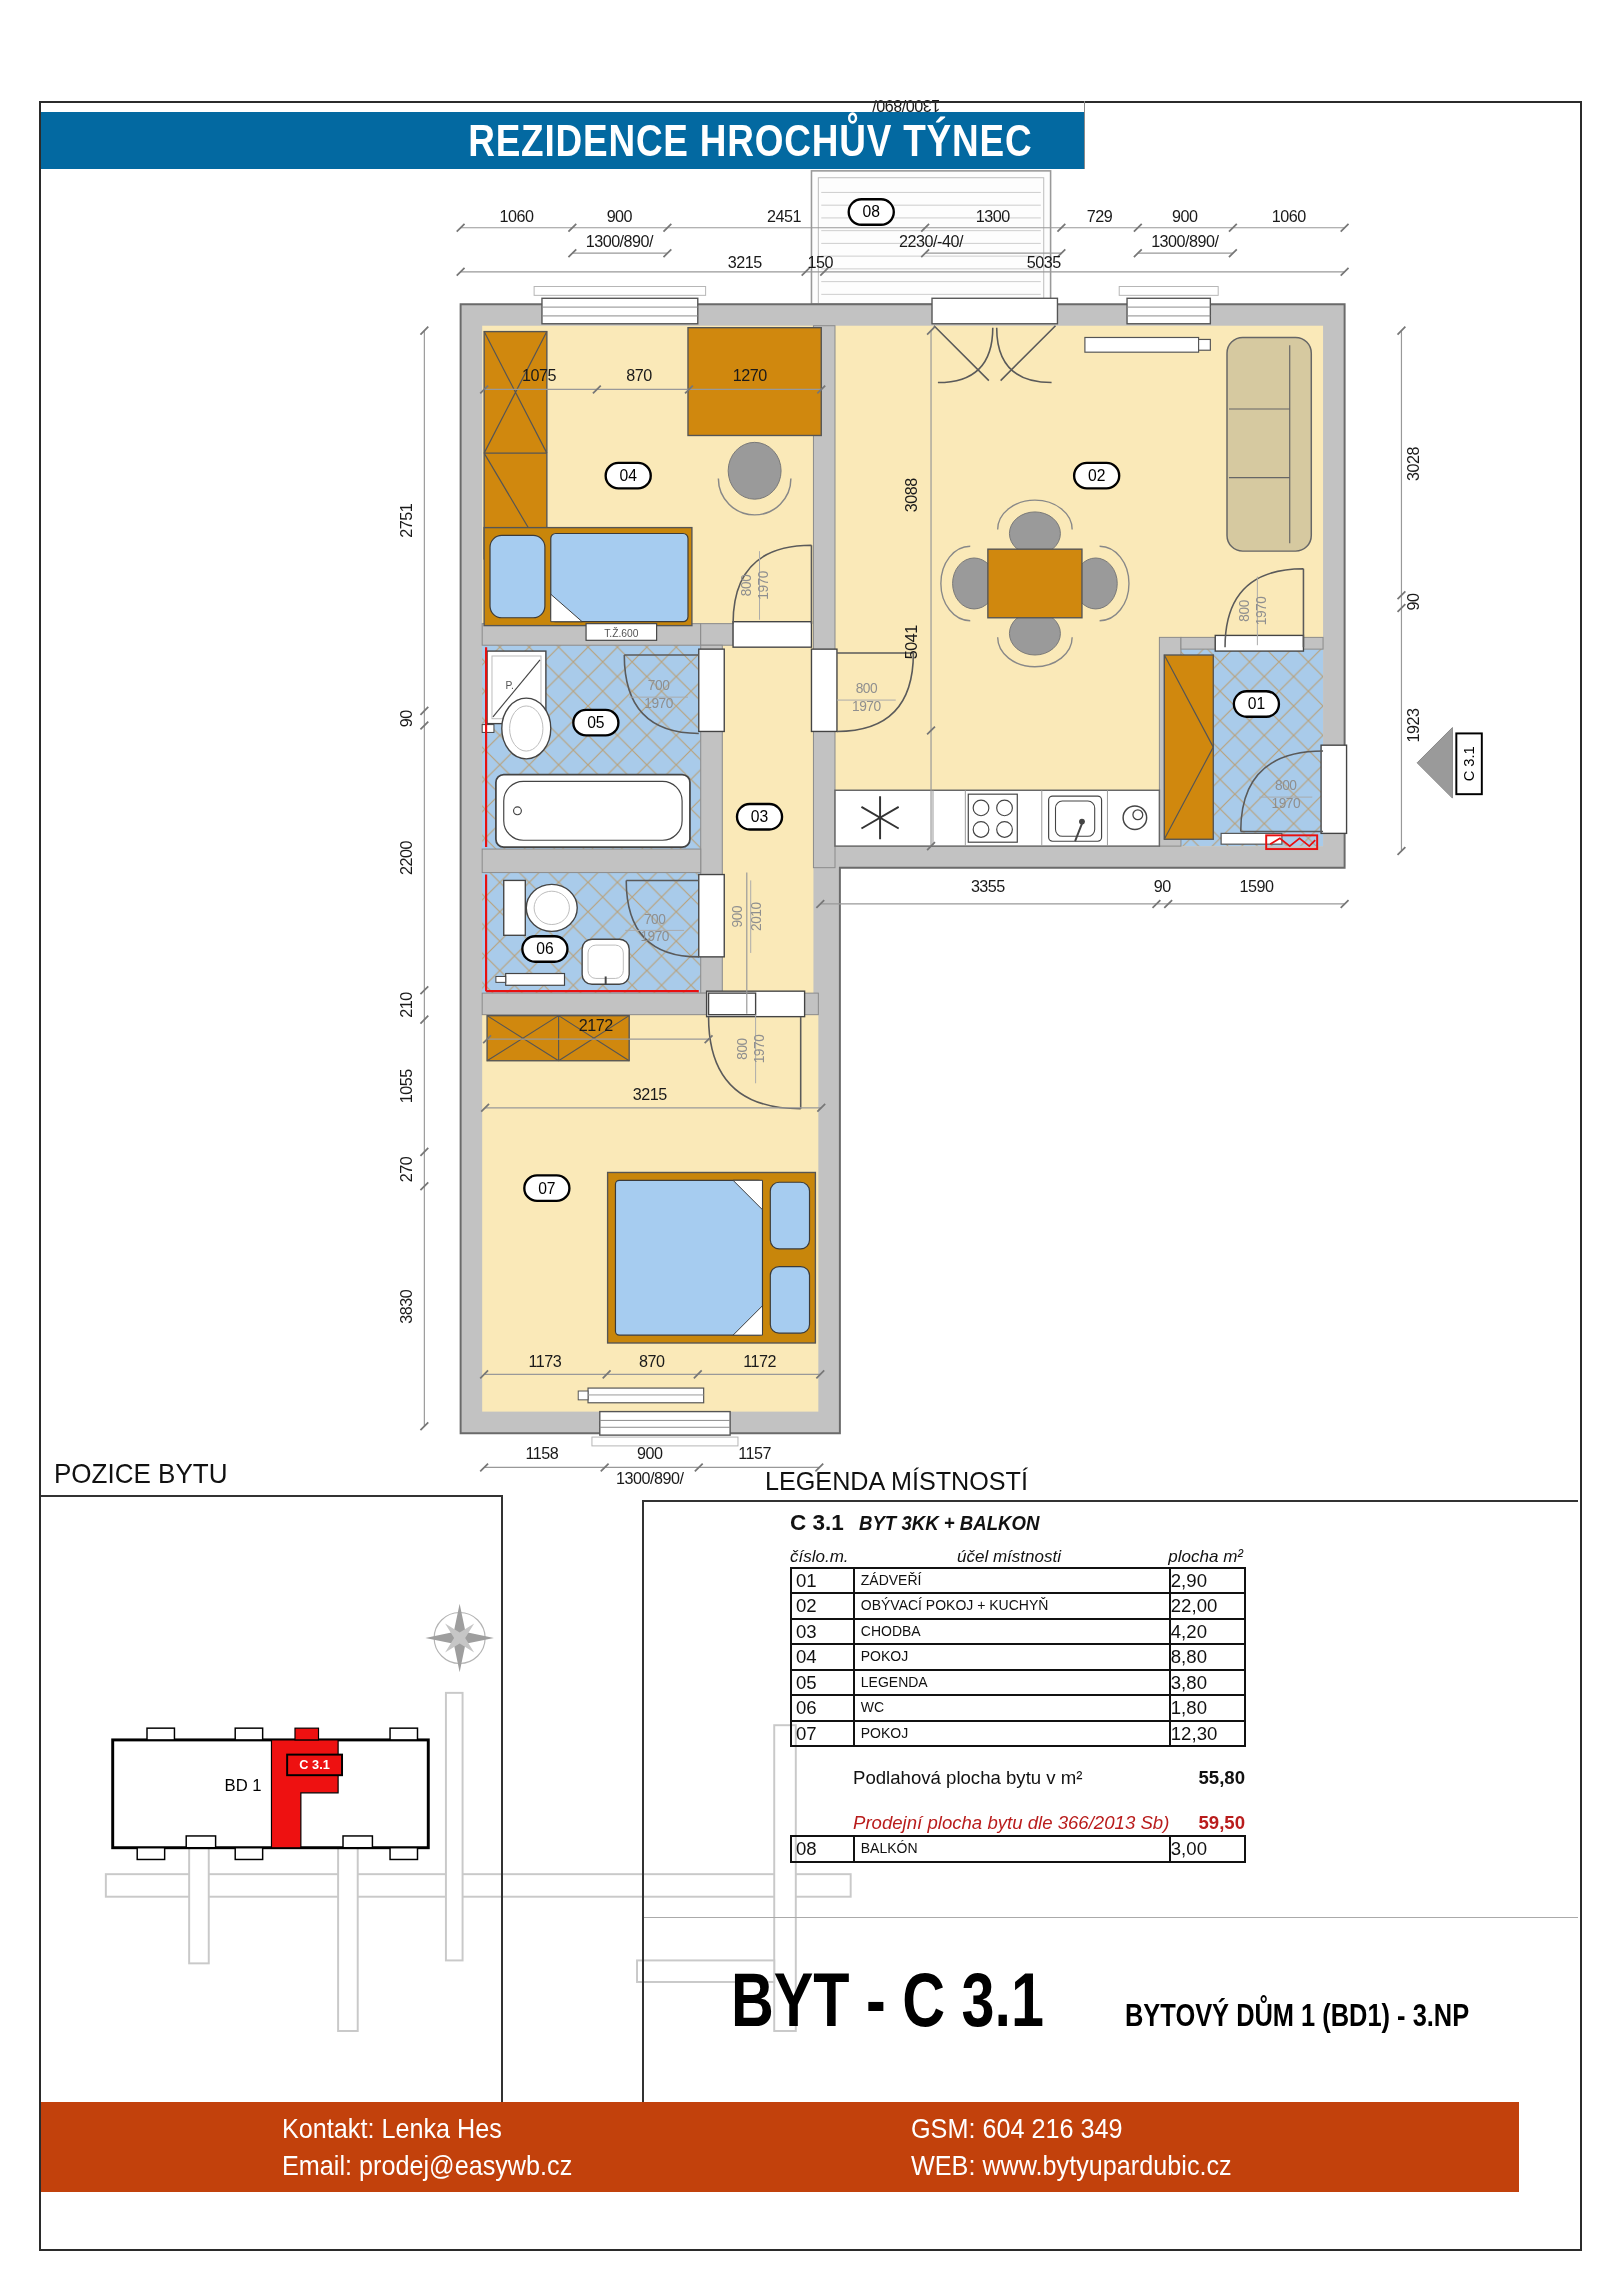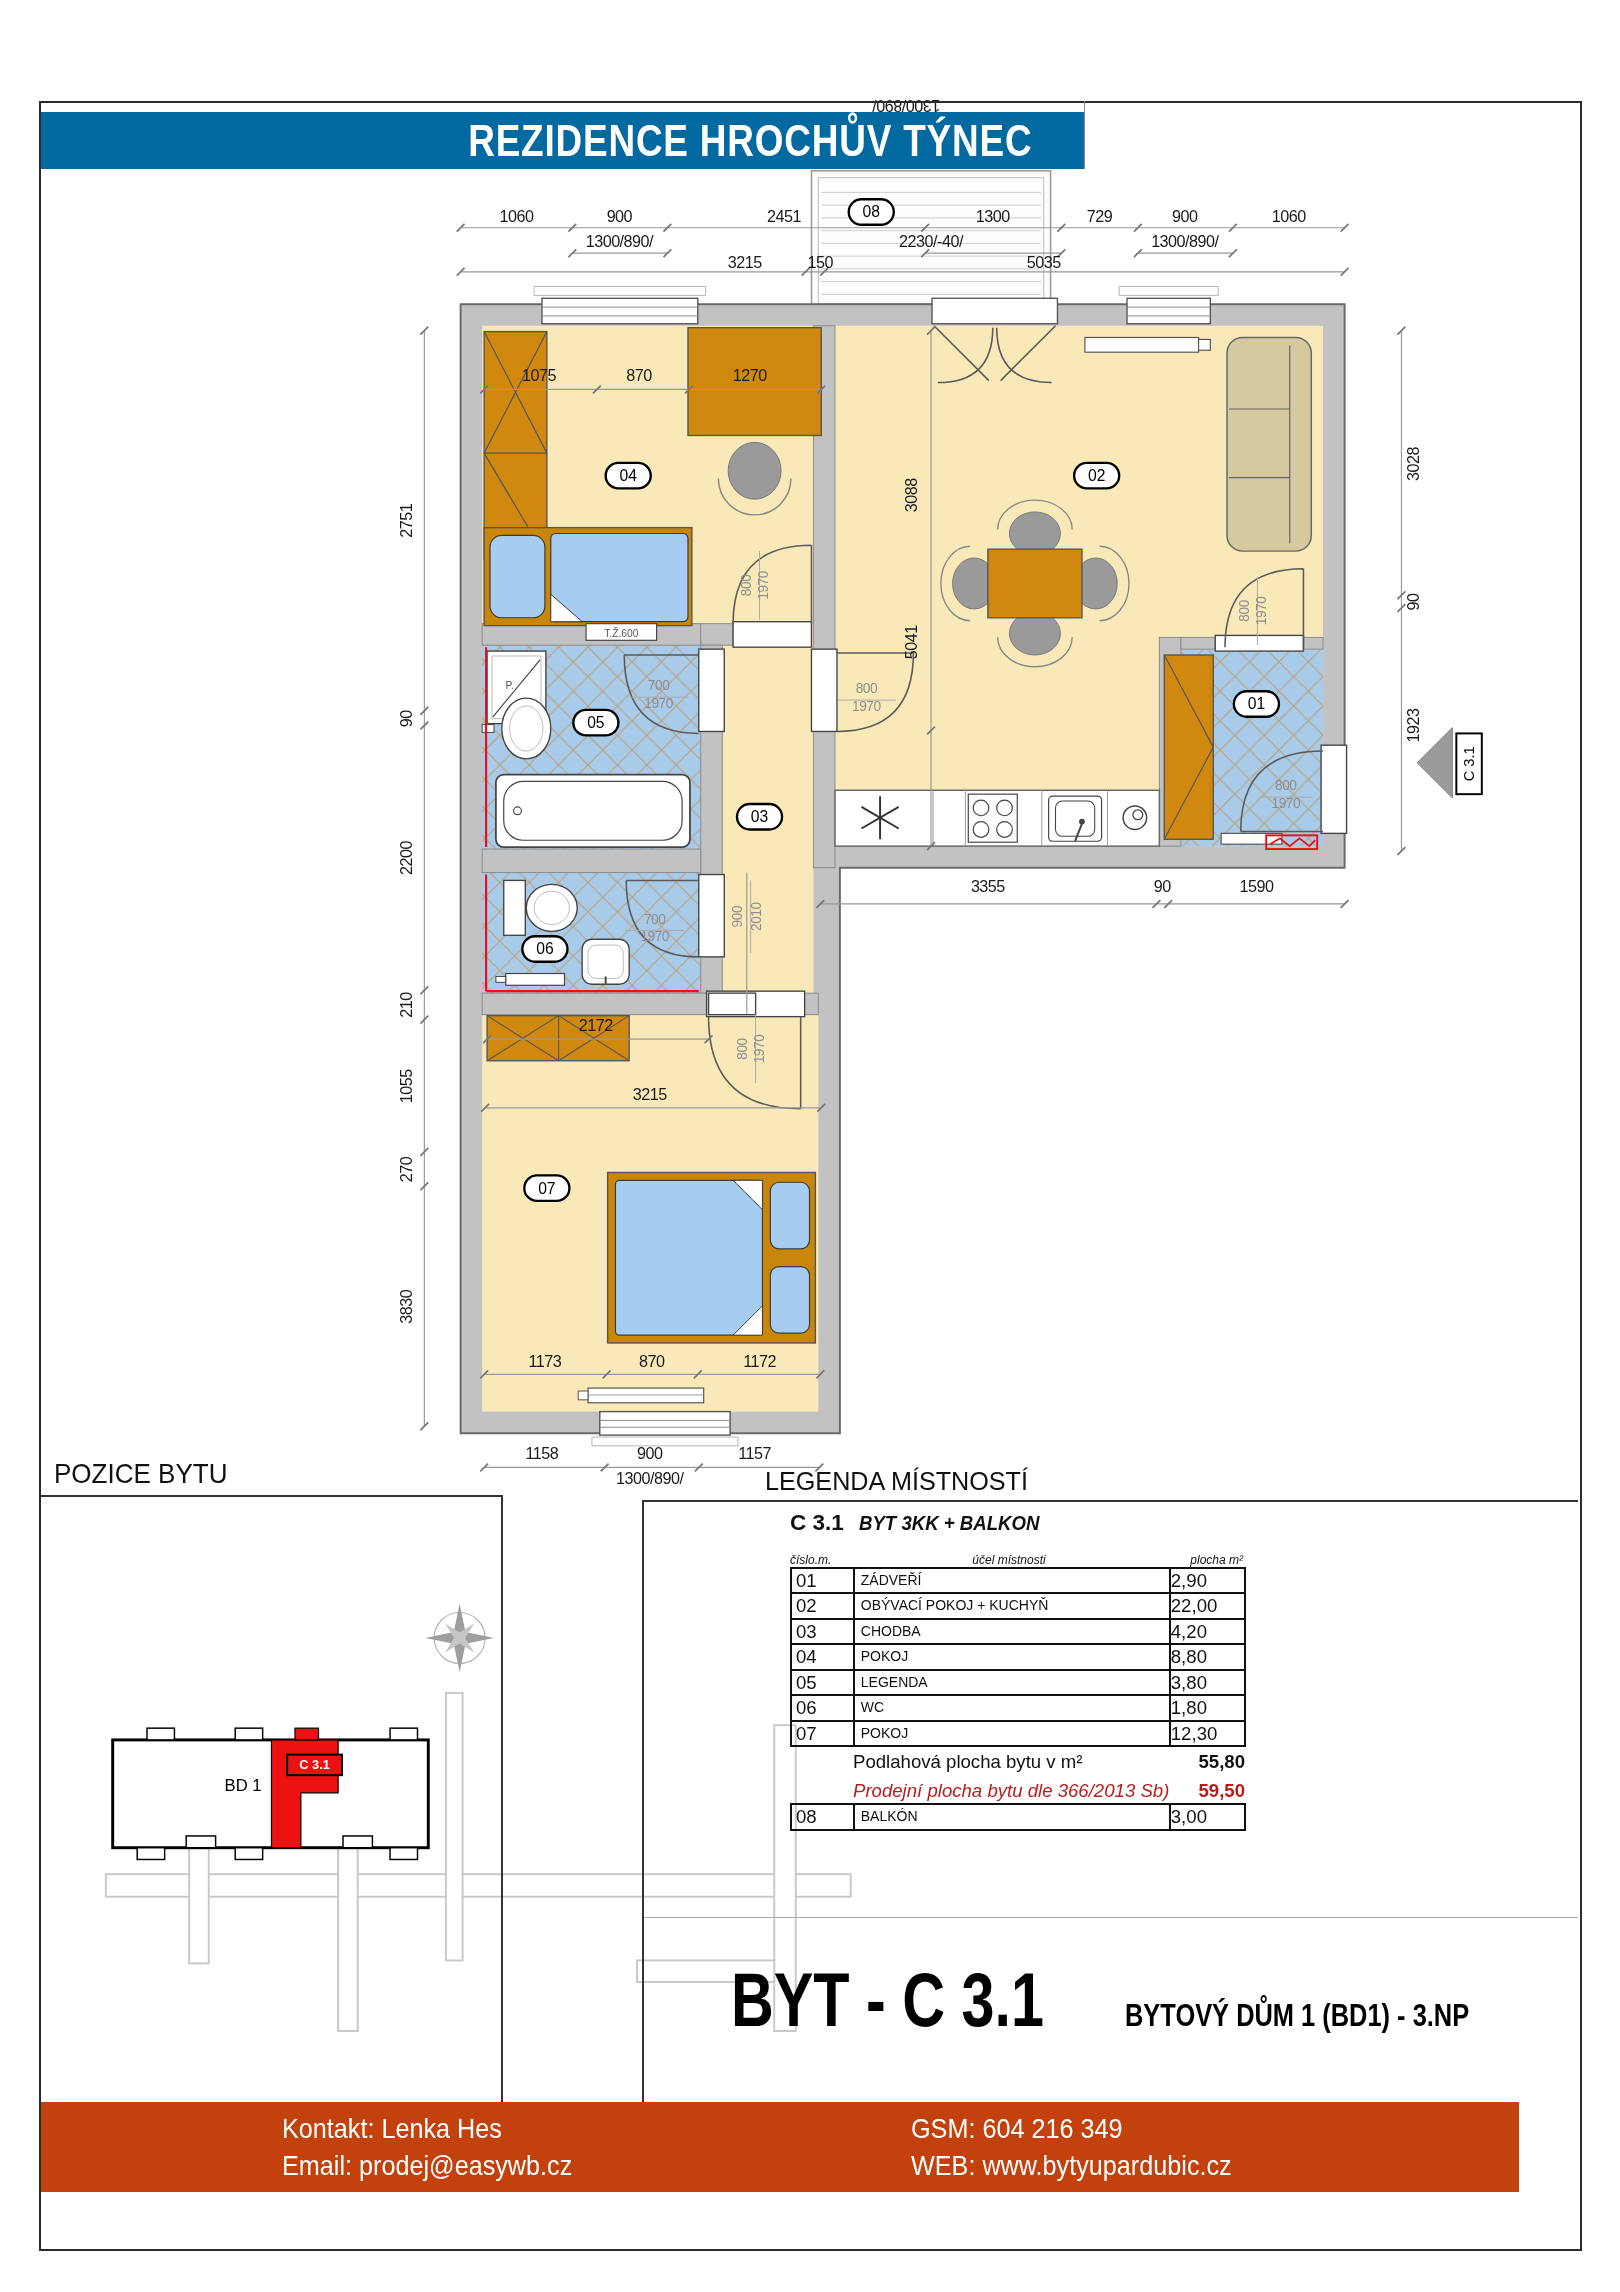--- a/index.html
+++ b/index.html
@@ -14,29 +14,29 @@
   #pozice-underline{left:41px;top:1495px;width:461px;height:2px;background:#333;z-index:3;}
   #divider-left{left:501px;top:1495px;width:2px;height:608px;background:#333;z-index:3;}
   #legenda-underline{left:643px;top:1500px;width:935px;height:2px;background:#333;z-index:3;}
   #divider-legend{left:642px;top:1500px;width:2px;height:603px;background:#333;z-index:3;}
   #title-sep{left:644px;top:1917px;width:934px;height:1px;background:#aaa;z-index:3;}
   
   #legend{left:790px;top:1510px;width:457px;z-index:3;color:#111;}
   #legend .ttl{display:flex;align-items:baseline;height:33px;}
   #legend .code{font-size:22.5px;font-weight:700;width:69px;}
   #legend .type{font-size:19.6px;font-weight:700;font-style:italic;transform:scaleX(.95);transform-origin:left;white-space:nowrap;}
-  #legend .hdr{display:flex;font-size:12px;font-style:italic;height:23.5px;align-items:flex-end;padding-bottom:2px;}
+  #legend .hdr{display:flex;font-size:17px;font-style:italic;height:23.5px;align-items:flex-end;padding-bottom:2px;}
   #legend .hdr .c1{width:61px;}
   #legend .hdr .c2{width:316px;text-align:center;}
   #legend .hdr .c3{width:76px;text-align:right;}
   .lg-row{display:flex;margin-top:-2px;}
   .lg-num{width:57px;border:2px solid #111;font-size:18.6px;padding-left:3.9px;height:23.5px;line-height:23.5px;}
   .lg-name{width:308px;border:2px solid #111;margin-left:-2px;font-size:14px;padding-left:5.9px;height:23.5px;line-height:23.5px;white-space:nowrap;transform-origin:left;}
   .lg-area{width:69px;border:2px solid #111;margin-left:-2px;font-size:18.6px;text-align:left;padding-right:4px;height:23.5px;line-height:23.5px;}
-  .sum-row{display:flex;height:29px;align-items:center;}
+  .sum-row{display:flex;height:29px;align-items:center;margin-top:16px;}
   .sum-name{margin-left:63px;width:316px;font-size:18.6px;white-space:nowrap;}
   .sum-area{width:76px;text-align:right;font-size:18.6px;font-weight:700;padding-right:2px;}
   .blue,.blue *{color:#b91c1c;}
   .blue .sum-name{font-style:italic;}
   
   #byt-title{left:731px;top:1956px;font-size:76px;font-weight:700;color:#000;transform:scaleX(.78);transform-origin:left top;white-space:nowrap;z-index:3;}
   #byt-sub{left:1125px;top:1998px;font-size:31px;font-weight:700;color:#000;transform:scaleX(.82);transform-origin:left top;white-space:nowrap;z-index:3;}
   
   #footer{left:41px;top:2102px;width:1478px;height:90px;background:#c2410c;z-index:3;color:#fff;}
   #footer .col{position:absolute;top:7.8px;font-size:27.4px;line-height:37px;white-space:nowrap;transform:scaleX(.92);transform-origin:left top;}

